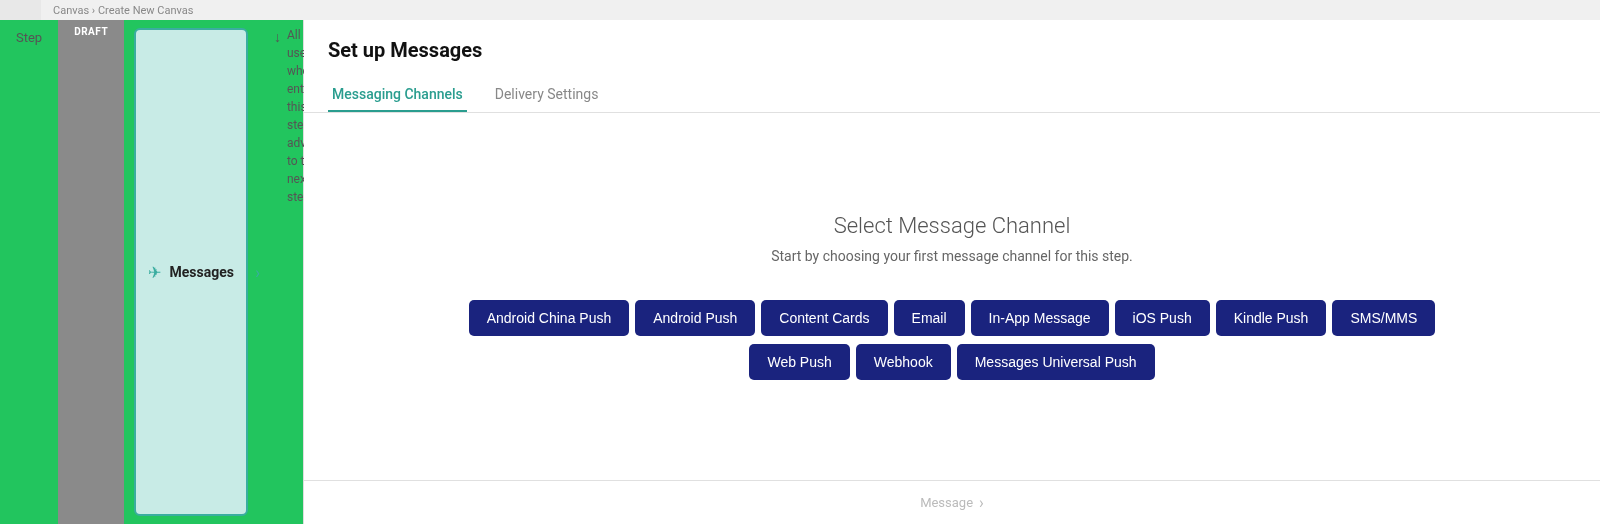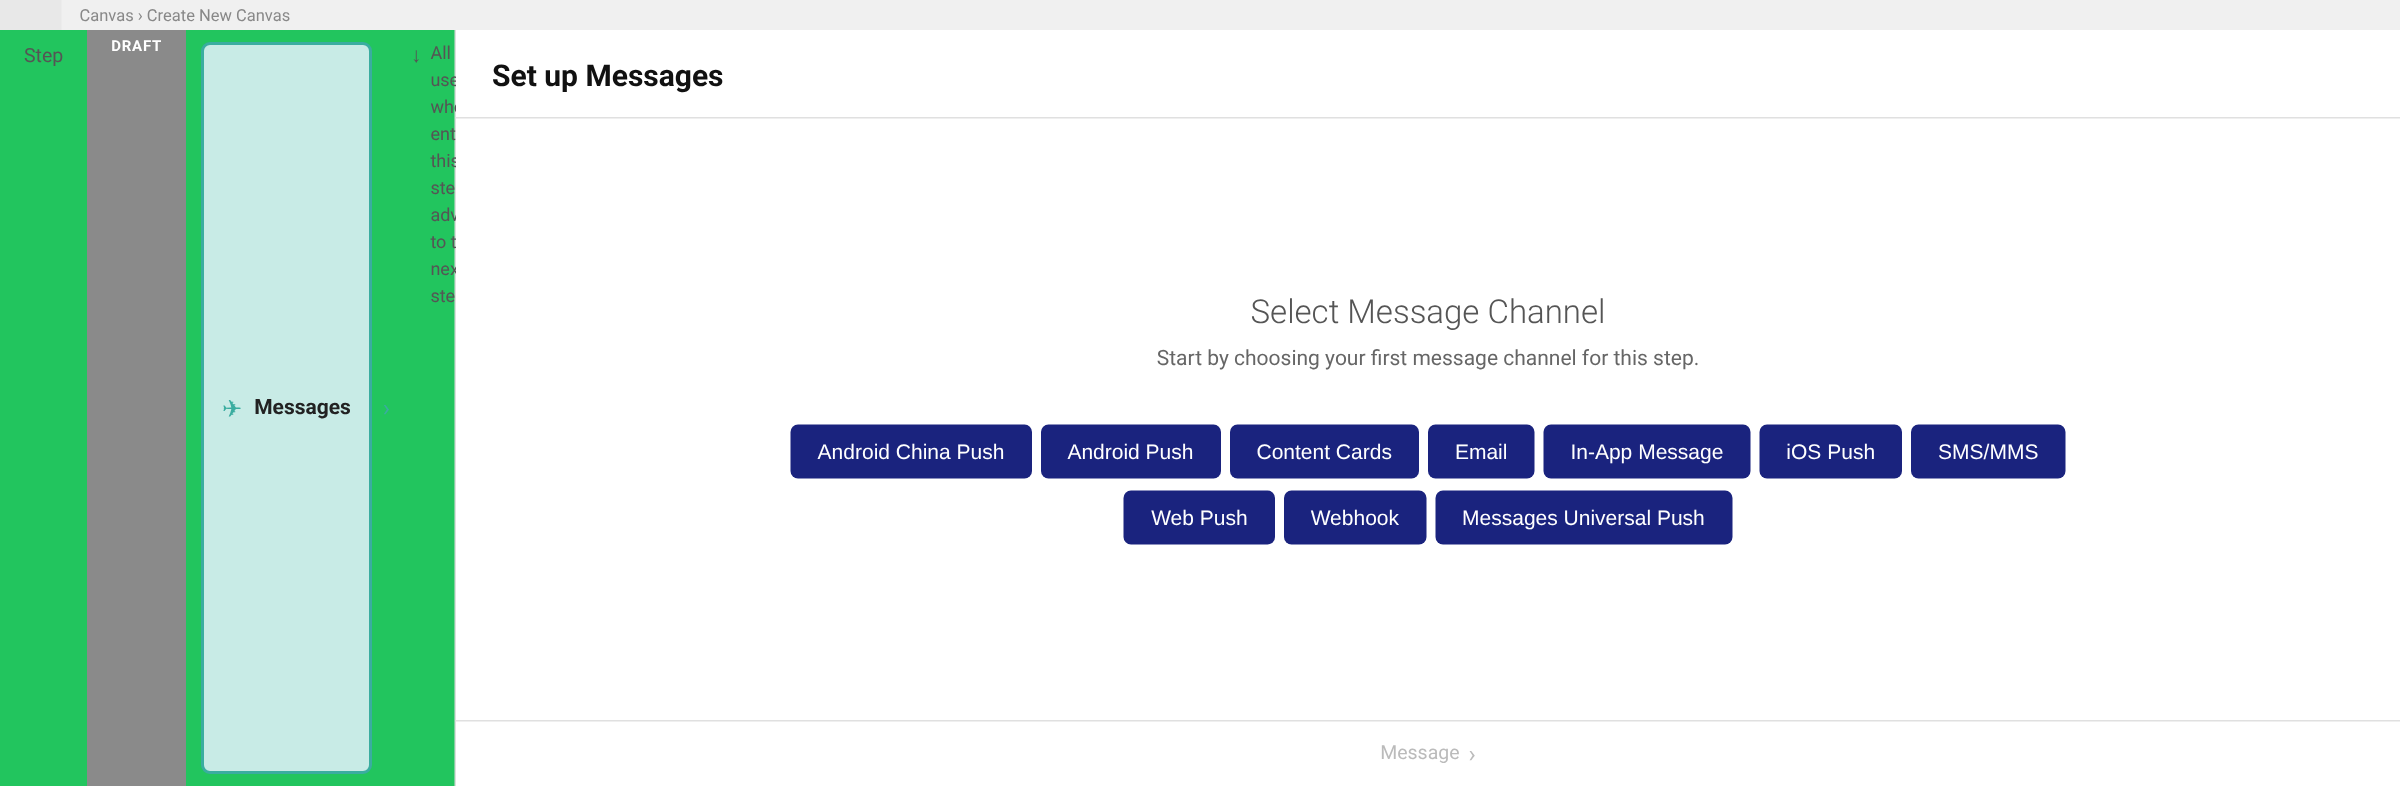--- a/index.html
+++ b/index.html
@@ -250,33 +250,42 @@
     <div class="sidebar-subtitle">
       <span class="arrow-down">↓</span>
       <span>All users who enter this step advance to the next step</span>
     </div>
     <button class="sidebar-done-btn">Done</button>
   </div>
 
   <div class="main-panel">
     <div class="panel-header">
       <div class="panel-title">Set up Messages</div>
+      <div class="tabs">
+        <div class="tab active">
+          <span>Messaging Channels</span>
+        </div>
+        <div class="tab">
+          <span>Delivery Settings</span>
+        </div>
+      </div>
     </div>
 
     <div class="panel-content">
       <div class="select-title">Select Message Channel</div>
       <div class="select-subtitle">Start by choosing your first message channel for this step.</div>
 
       <div class="channel-buttons-row1">
         <button class="channel-btn">Android China Push</button>
         <button class="channel-btn">Android Push</button>
         <button class="channel-btn">Content Cards</button>
         <button class="channel-btn">Email</button>
         <button class="channel-btn">In-App Message</button>
         <button class="channel-btn">iOS Push</button>
+        <button class="channel-btn">Kindle Push</button>
         <button class="channel-btn">SMS/MMS</button>
       </div>
       <div class="channel-buttons-row2">
         <button class="channel-btn">Web Push</button>
         <button class="channel-btn">Webhook</button>
         <button class="channel-btn">Messages Universal Push</button>
       </div>
     </div>
 
     <div class="panel-footer">

